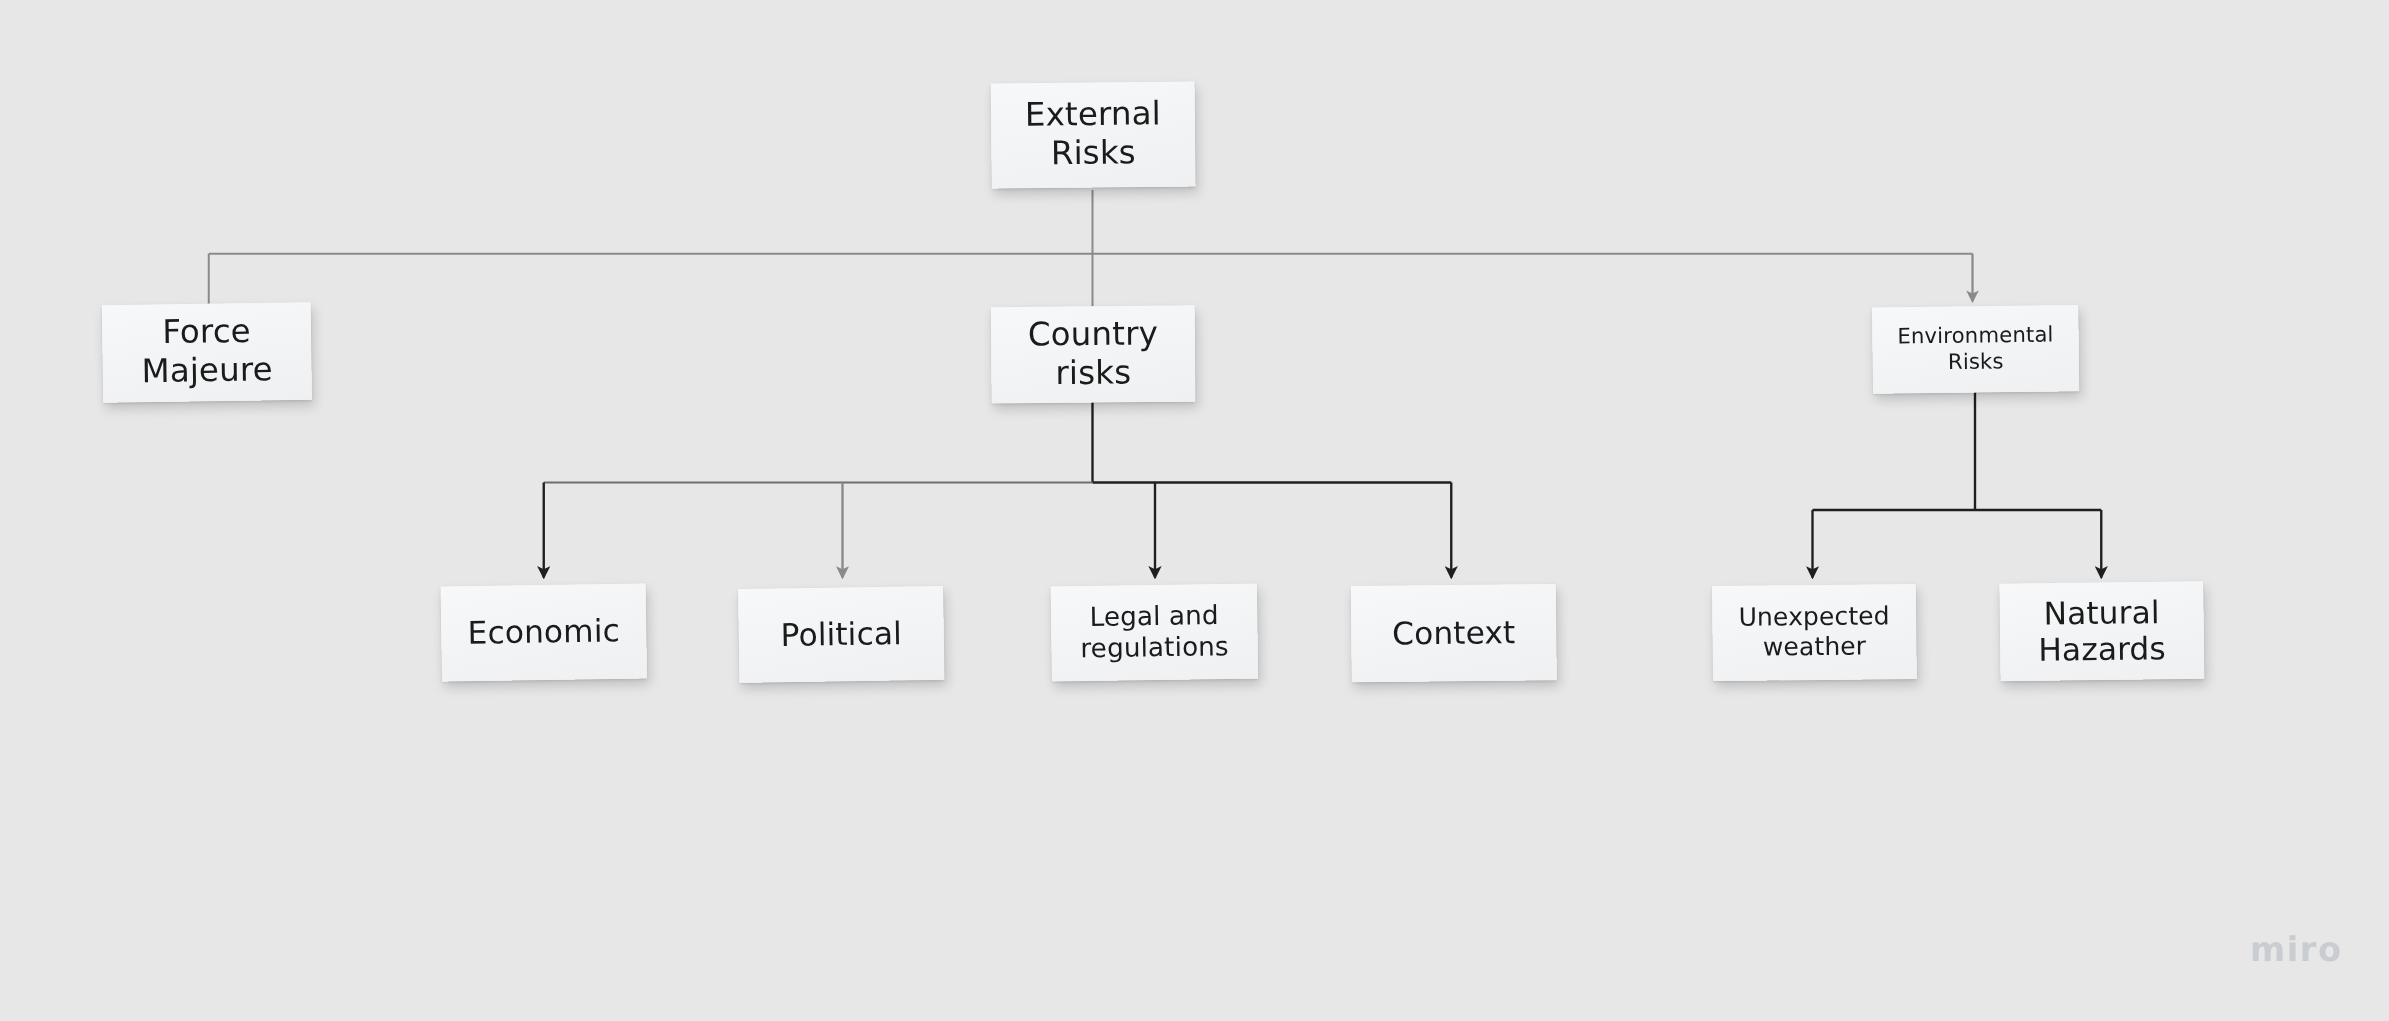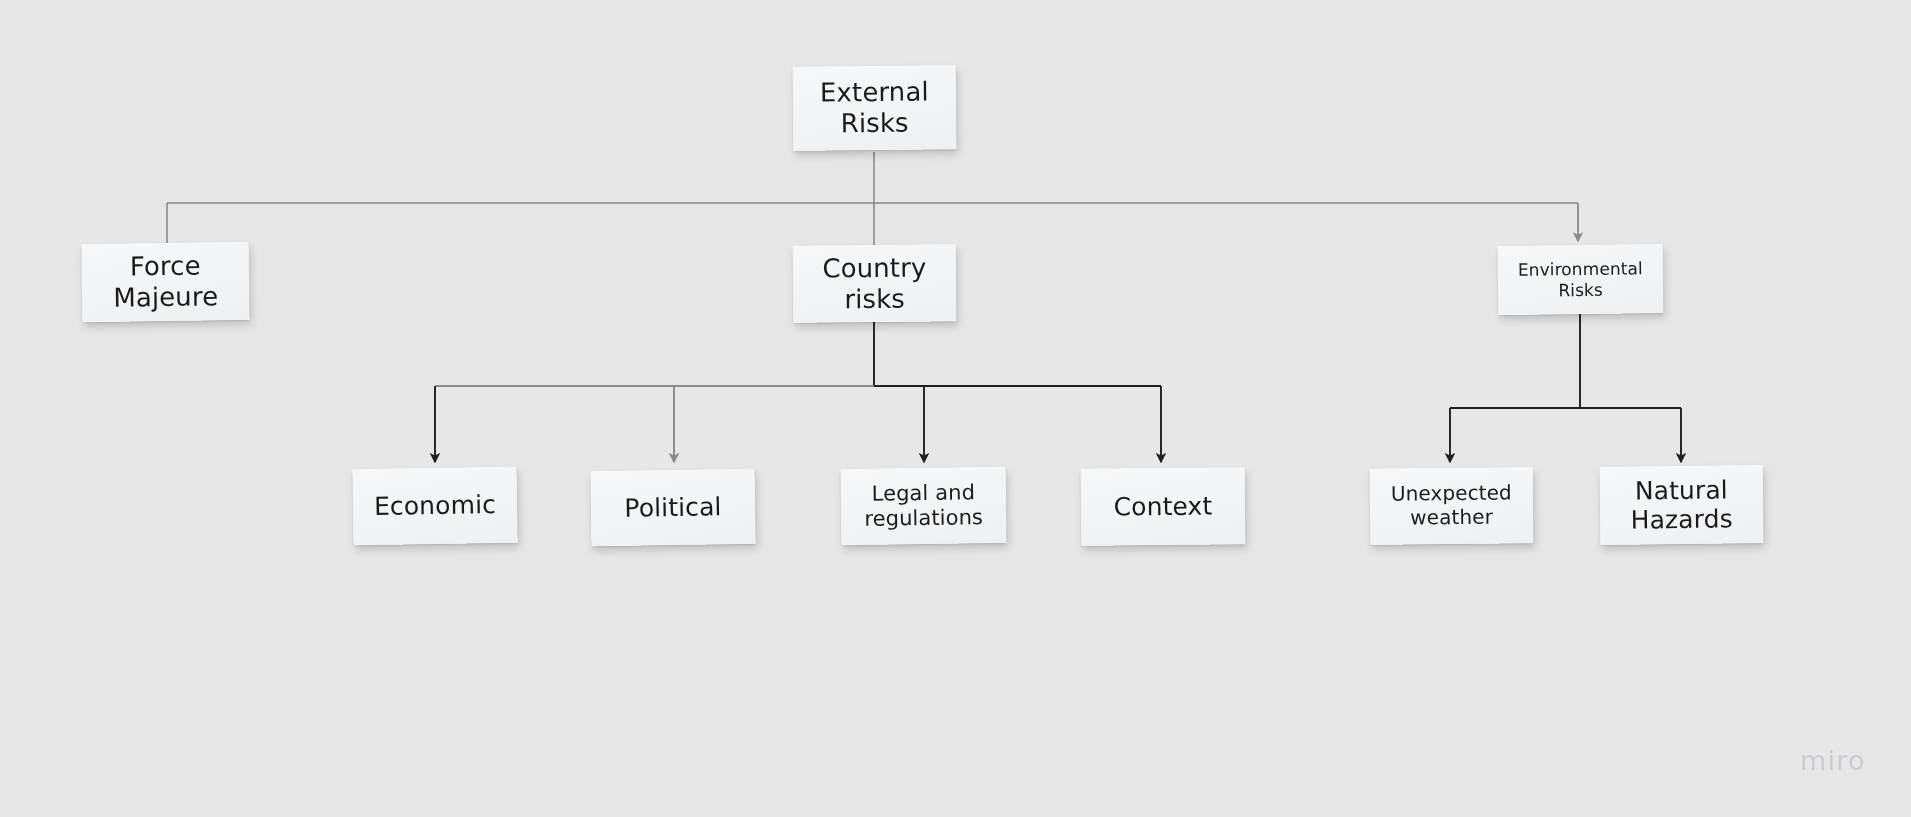--- a/index.html
+++ b/index.html
@@ -43,21 +43,21 @@
     font-weight: 400;
     letter-spacing: 0.1px;
     padding: 2px 6px;
     white-space: pre-line;
   }
   .watermark {
     position: absolute;
     color: #c9ccd1;
     font-size: 27px;
     letter-spacing: 1.2px;
-    font-weight: 400;
+    font-weight: 700;
     user-select: none;
   }
 </style>
 </head>
 <body>
 
 <div id="canvas" style="background: rgb(231, 231, 231);">
 
   <svg id="connectors" viewBox="0 0 1911 817" width="1911" height="817" xmlns="http://www.w3.org/2000/svg">
     <defs>

